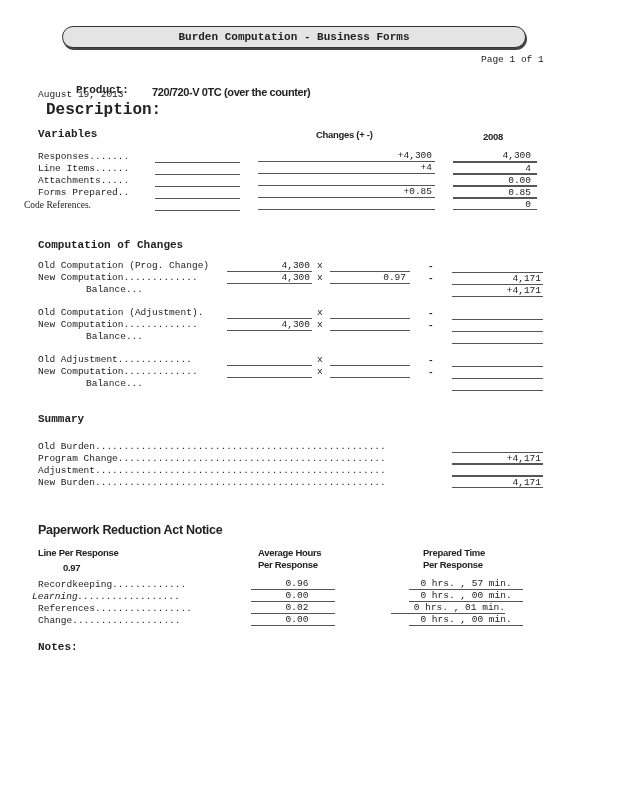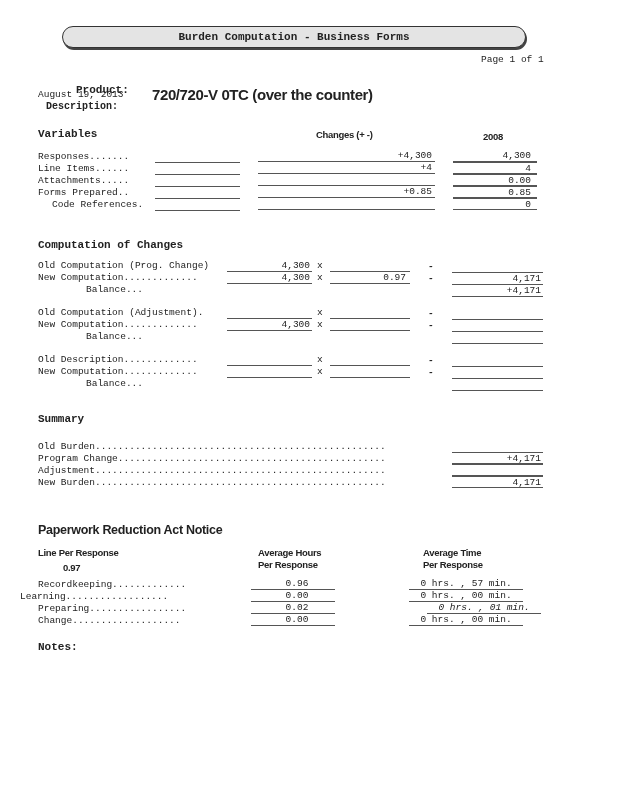--- a/index.html
+++ b/index.html
@@ -25,22 +25,22 @@
 </head>
 <body>
 
 <div class="title-bar">
   <span>Burden Computation - Business Forms</span>
 </div>
 <div class="abs mono" style="left:38px; top:54px;margin-top:35px;">August 19, 2013</div>
 <div class="abs mono" style="left:481px; top:54px;">Page 1 of 1</div>
 
 <div class="abs monob" style="left:76px; top:84px; font-size:11px;">Product:</div>
-<div class="abs sans" style="left:152px; top:86px; font-size:15px; font-weight:bold; letter-spacing:-0.4px;">720/720-V 0TC (over the counter)</div>
-<div class="abs monob" style="left:46px; top:101px; font-size:10px;">Description:</div>
+<div class="abs sans" style="left:152px; top:86px; font-size:11px; font-weight:bold; letter-spacing:-0.4px;">720/720-V 0TC (over the counter)</div>
+<div class="abs monob" style="left:46px; top:101px; font-size:16px;">Description:</div>
 
 <div class="abs h-section" style="left:38px; top:128px;">Variables</div>
 <div class="abs col-head" style="left:316px; top:129px;">Changes (+ -)</div>
 <div class="abs col-head" style="left:483px; top:131px;">2008</div>
 
 <div id="var-rows">
     <div class="abs lbl" style="left:38px; top:151px;">Responses.......</div>
     <div class="uline" style="left:155px; top:150px; width:85px;"></div>
     <div class="uline" style="left:258px; top:150px; width:177px; padding-right:3px; box-sizing:border-box;">+4,300</div>
     <div class="uline" style="left:453px; top:150px; width:84px; padding-right:6px; box-sizing:border-box;">4,300</div>
@@ -49,21 +49,21 @@
     <div class="uline" style="left:258px; top:162px; width:177px; padding-right:3px; box-sizing:border-box;">+4</div>
     <div class="uline top" style="left:453px; top:162px; width:84px; padding-right:6px; box-sizing:border-box;">4</div>
     <div class="abs lbl" style="left:38px; top:175px;">Attachments.....</div>
     <div class="uline" style="left:155px; top:174px; width:85px;"></div>
     <div class="uline" style="left:258px; top:174px; width:177px; padding-right:3px; box-sizing:border-box;"></div>
     <div class="uline top" style="left:453px; top:174px; width:84px; padding-right:6px; box-sizing:border-box;">0.00</div>
     <div class="abs lbl" style="left:38px; top:187px;">Forms Prepared..</div>
     <div class="uline" style="left:155px; top:186px; width:85px;"></div>
     <div class="uline" style="left:258px; top:186px; width:177px; padding-right:3px; box-sizing:border-box;">+0.85</div>
     <div class="uline top" style="left:453px; top:186px; width:84px; padding-right:6px; box-sizing:border-box;">0.85</div>
-    <div class="abs lbl" style="left:52px; top:199px;">Code References.</div>
+    <div class="abs lbl" style="left:24px; top:199px;font-family:Liberation Serif, serif;">Code References.</div>
     <div class="uline" style="left:155px; top:198px; width:85px;"></div>
     <div class="uline" style="left:258px; top:198px; width:177px; padding-right:3px; box-sizing:border-box;"></div>
     <div class="uline top" style="left:453px; top:198px; width:84px; padding-right:6px; box-sizing:border-box;">0</div>
   </div>
 
 <div class="abs h-section" style="left:38px; top:239px;">Computation of Changes</div>
 <div id="comp-groups">
     <div class="abs lbl" style="left:38px; top:260px;">Old Computation (Prog. Change)</div>
     <div class="uline" style="left:227px; top:260px; width:85px; padding-right:2px; box-sizing:border-box;">4,300</div>
     <div class="abs lbl" style="left:317px; top:260px;">x</div>
@@ -85,21 +85,21 @@
     <div class="abs lbl" style="left:428px; top:308px; font-weight:bold;">-</div>
     <div class="uline" style="left:452px; top:308px; width:91px; padding-right:2px; box-sizing:border-box;"></div>
     <div class="abs lbl" style="left:38px; top:319px;">New Computation.............</div>
     <div class="uline" style="left:227px; top:319px; width:85px; padding-right:2px; box-sizing:border-box;">4,300</div>
     <div class="abs lbl" style="left:317px; top:319px;">x</div>
     <div class="uline" style="left:330px; top:319px; width:80px; padding-right:4px; box-sizing:border-box;"></div>
     <div class="abs lbl" style="left:428px; top:320px; font-weight:bold;">-</div>
     <div class="uline" style="left:452px; top:320px; width:91px; padding-right:2px; box-sizing:border-box;"></div>
     <div class="abs lbl" style="left:86px; top:331px;">Balance...</div>
     <div class="uline" style="left:452px; top:332px; width:91px; padding-right:2px; box-sizing:border-box;"></div>
-    <div class="abs lbl" style="left:38px; top:354px;">Old Description.............</div>
+    <div class="abs lbl" style="left:38px; top:354px;">Old Adjustment.............</div>
     <div class="uline" style="left:227px; top:354px; width:85px; padding-right:2px; box-sizing:border-box;"></div>
     <div class="abs lbl" style="left:317px; top:354px;">x</div>
     <div class="uline" style="left:330px; top:354px; width:80px; padding-right:4px; box-sizing:border-box;"></div>
     <div class="abs lbl" style="left:428px; top:355px; font-weight:bold;">-</div>
     <div class="uline" style="left:452px; top:355px; width:91px; padding-right:2px; box-sizing:border-box;"></div>
     <div class="abs lbl" style="left:38px; top:366px;">New Computation.............</div>
     <div class="uline" style="left:227px; top:366px; width:85px; padding-right:2px; box-sizing:border-box;"></div>
     <div class="abs lbl" style="left:317px; top:366px;">x</div>
     <div class="uline" style="left:330px; top:366px; width:80px; padding-right:4px; box-sizing:border-box;"></div>
     <div class="abs lbl" style="left:428px; top:367px; font-weight:bold;">-</div>
@@ -117,30 +117,30 @@
     <div class="uline top" style="left:452px; top:464px; width:91px; padding-right:2px; box-sizing:border-box;"></div>
     <div class="abs lbl" style="left:38px; top:477px;">New Burden...................................................</div>
     <div class="uline top" style="left:452px; top:476px; width:91px; padding-right:2px; box-sizing:border-box;">4,171</div>
   </div>
 
 <div class="abs sans" style="left:38px; top:523px; font-size:12.5px; font-weight:bold; letter-spacing:-0.3px;">Paperwork Reduction Act Notice</div>
 <div class="abs col-head" style="left:38px; top:547px;">Line Per Response</div>
 <div class="abs col-head" style="left:63px; top:562px;">0.97</div>
 <div class="abs col-head" style="left:258px; top:547px;">Average Hours</div>
 <div class="abs col-head" style="left:258px; top:559px;">Per Response</div>
-<div class="abs col-head" style="left:423px; top:547px;">Average Time</div>
+<div class="abs col-head" style="left:423px; top:547px;">Prepared Time</div>
 <div class="abs col-head" style="left:423px; top:559px;">Per Response</div>
 <div id="pra-rows">
     <div class="abs lbl" style="left:38px; top:579px;">Recordkeeping.............</div>
     <div class="uline" style="left:251px; top:578px; width:84px; text-align:center; padding-left:8px; box-sizing:border-box;">0.96</div>
     <div class="uline" style="left:409px; top:578px; width:114px; text-align:center; box-sizing:border-box;">0 hrs. , 57 min.</div>
-    <div class="abs lbl" style="left:20px; top:591px;">Learning..................</div>
+    <div class="abs lbl" style="left:32px; top:591px;font-style:italic;">Learning..................</div>
     <div class="uline" style="left:251px; top:590px; width:84px; text-align:center; padding-left:8px; box-sizing:border-box;">0.00</div>
     <div class="uline" style="left:409px; top:590px; width:114px; text-align:center; box-sizing:border-box;">0 hrs. , 00 min.</div>
-    <div class="abs lbl" style="left:38px; top:603px;">Preparing.................</div>
+    <div class="abs lbl" style="left:38px; top:603px;">References.................</div>
     <div class="uline" style="left:251px; top:602px; width:84px; text-align:center; padding-left:8px; box-sizing:border-box;">0.02</div>
-    <div class="uline" style="left:427px; top:602px; width:114px; text-align:center; box-sizing:border-box;font-style:italic;">0 hrs. , 01 min.</div>
+    <div class="uline" style="left:391px; top:602px; width:114px; text-align:right; box-sizing:border-box;">0 hrs. , 01 min.</div>
     <div class="abs lbl" style="left:38px; top:615px;">Change...................</div>
     <div class="uline" style="left:251px; top:614px; width:84px; text-align:center; padding-left:8px; box-sizing:border-box;">0.00</div>
     <div class="uline" style="left:409px; top:614px; width:114px; text-align:center; box-sizing:border-box;">0 hrs. , 00 min.</div>
   </div>
 
 <div class="abs h-section" style="left:38px; top:641px;">Notes:</div>
 
 </body></html>

